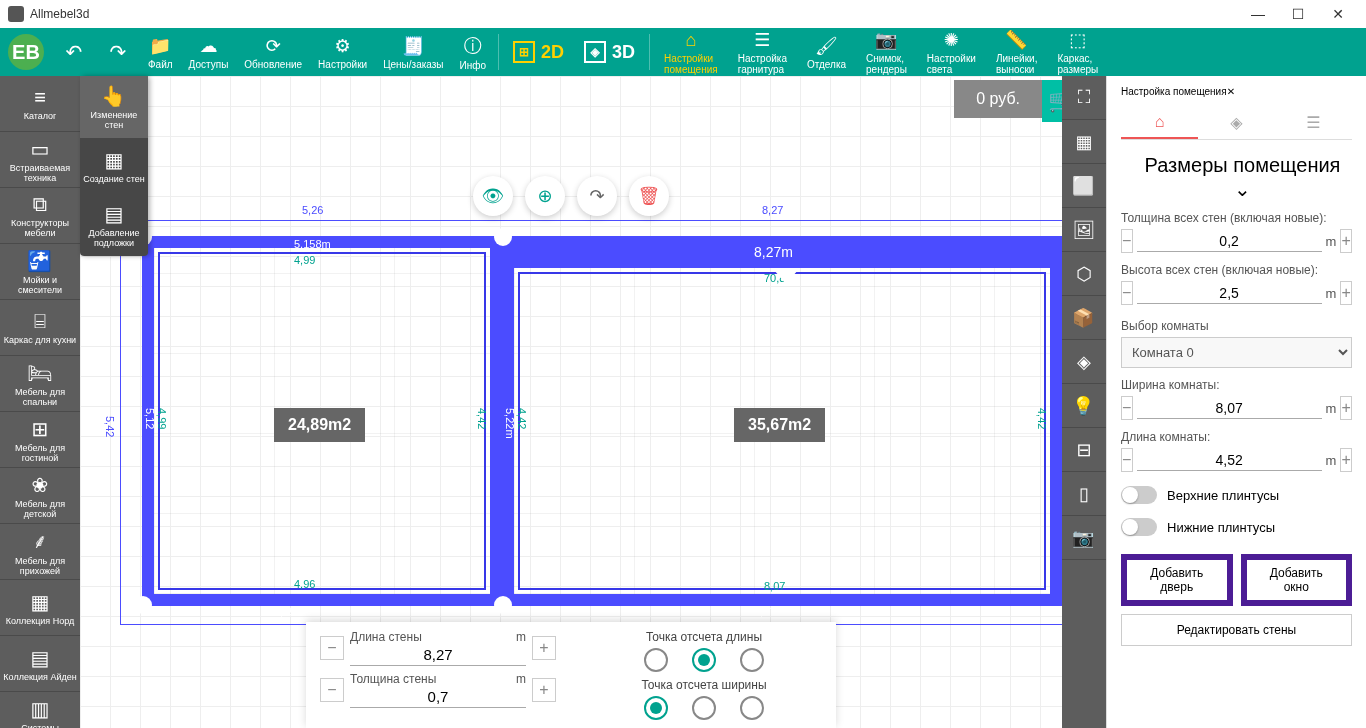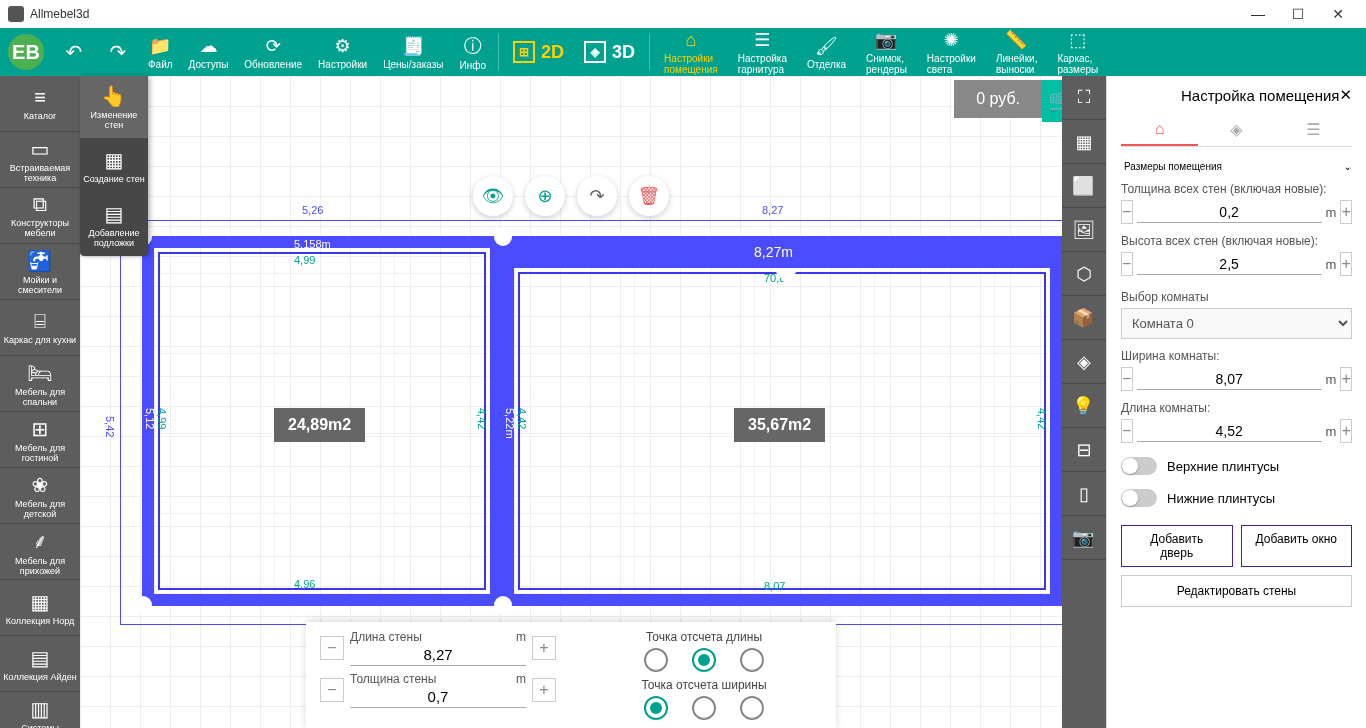--- a/index.html
+++ b/index.html
@@ -68,36 +68,36 @@
 
 
 .outer-dim { position: absolute; border: 1px solid #4b4cff; }
 
 
 .right-tools { width: 44px; background: #5d5d5d; display: flex; flex-direction: column; }
 .right-tools .rt-btn { width: 44px; height: 44px; display: flex; align-items: center; justify-content: center; color: #fff; font-size: 18px; border-bottom: 1px solid #4a4a4a; }
 
 
 .right-panel { width: 260px; background: #fff; border-left: 1px solid #ddd; padding: 10px 14px; overflow-y: auto; }
-.right-panel .rp-header { display: flex; justify-content: flex-end; align-items: center; font-size: 15px; margin-bottom: 10px; }
+.right-panel .rp-header { display: flex; justify-content: flex-start; align-items: center; font-size: 10px; margin-bottom: 10px; }
 .rp-tabs { display: flex; border-bottom: 1px solid #ddd; margin-bottom: 14px; }
 .rp-tabs .rp-tab { flex: 1; text-align: center; padding: 6px 0; color: #aaa; font-size: 16px; }
 .rp-tabs .rp-tab.active { color: #e55; border-bottom: 2px solid #e55; }
-.rp-section-title { font-size: 10px; margin: 10px 0 8px 3px; display: flex; justify-content: space-between; align-items: center; }
+.rp-section-title { font-size: 20px; margin: 10px 0 8px 12px; display: flex; justify-content: space-between; align-items: center; flex-direction: column; }
 .rp-field-label { font-size: 12px; color: #555; margin-top: 10px; }
 .rp-input-row { display: flex; align-items: center; gap: 4px; margin-top: 4px; }
 .rp-input-row .step-btn { width: 24px; height: 24px; border: 1px solid #ccc; display: flex; align-items: center; justify-content: center; color: #888; font-size: 16px; }
 .rp-input-row input { flex: 1; border: none; border-bottom: 1px solid #aaa; text-align: center; font-size: 14px; padding: 2px; }
 .rp-input-row .unit { font-size: 13px; color: #555; width: 16px; text-align: center; }
 .rp-select { width: 100%; border: 1px solid #ccc; padding: 6px; font-size: 13px; margin-top: 4px; color: #555; background: #f8f8f8; }
 .rp-toggle-row { display: flex; align-items: center; gap: 10px; margin-top: 14px; }
 .rp-toggle { width: 36px; height: 18px; background: #ccc; border-radius: 10px; position: relative; }
 .rp-toggle::after { content: ''; width: 16px; height: 16px; background: #fff; border-radius: 50%; position: absolute; top: 1px; left: 1px; box-shadow: 0 1px 2px rgba(0,0,0,0.3); }
 .rp-btn-row { display: flex; gap: 8px; margin-top: 18px; }
-.rp-btn-row .rp-btn { flex: 1; border: 1px solid #4c1d95; padding: 6px 12px; text-align: center; font-size: 12px; }
+.rp-btn-row .rp-btn { flex: 1; border: 6px solid #4c1d95; padding: 6px 12px; text-align: center; font-size: 12px; }
 .rp-wide-btn { width: 100%; border: 1px solid #ccc; padding: 8px; text-align: center; font-size: 12px; margin-top: 8px; }
 
 
 .bottom-panel { position: absolute; bottom: 0; left: 50%; transform: translateX(-50%); width: 530px; background: #fff; box-shadow: 0 -2px 8px rgba(0,0,0,0.15); padding: 8px 14px; display: flex; gap: 30px; z-index: 7; }
 .bp-col { flex: 1; }
 .bp-row { display: flex; align-items: center; gap: 6px; margin-bottom: 6px; }
 .bp-row .step-btn { width: 24px; height: 24px; border: 1px solid #ccc; display: flex; align-items: center; justify-content: center; color: #888; }
 .bp-label { font-size: 12px; color: #555; }
 .bp-input { border: none; border-bottom: 1px solid #aaa; text-align: center; font-size: 15px; padding: 2px; width: 80px; }
 .bp-radio-label { font-size: 12px; text-align: center; margin-bottom: 4px; color: #444; }

